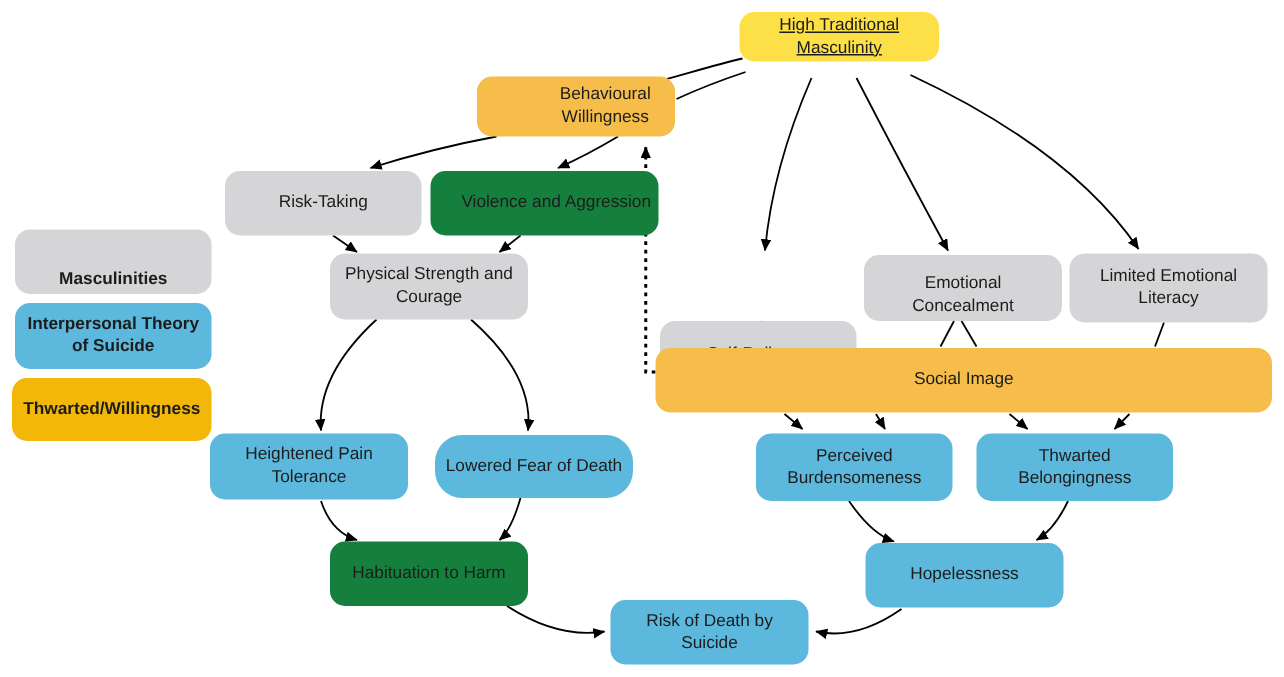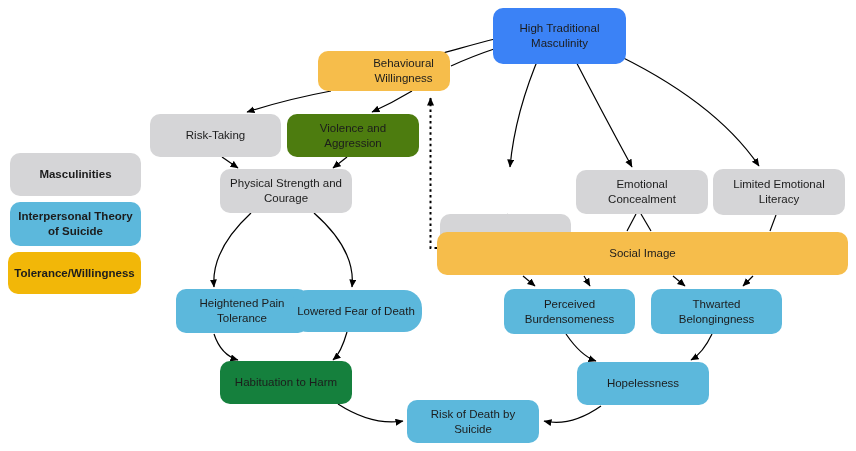--- a/index.html
+++ b/index.html
@@ -78,58 +78,58 @@
     <path class="edge" d="M 584 276 L 590 286" marker-end="url(#arrow)"></path>
     <path class="edge" d="M 673 276 L 685 286" marker-end="url(#arrow)"></path>
     <path class="edge" d="M 753 276 L 743 286" marker-end="url(#arrow)"></path>
 
     <path class="edge" d="M 566 334 Q 581 356 596 361" marker-end="url(#arrow)"></path>
     <path class="edge" d="M 712 334 Q 703 353 691 360" marker-end="url(#arrow)"></path>
 
     <path class="edge dashed" d="M 437 248 L 430.5 248 L 430.5 98" marker-end="url(#arrow)"></path>
   </svg>
 
-  <div class="node legend-box" style="left: 10px; top: 153px; width: 131px; height: 43px; background: rgb(213, 213, 215);">
+  <div class="node legend-box" style="left: 10px; top: 153px; width: 131px; height: 43px; background: rgb(213, 213, 215); align-items: flex-end;">
     <span>Masculinities</span>
   </div>
   <div class="node legend-box" style="left: 10px; top: 202px; width: 131px; height: 44px; background: rgb(92, 184, 220);">
     <span>Interpersonal Theory of Suicide</span>
   </div>
   <div class="node legend-box" style="left: 8px; top: 252px; width: 133px; height: 42px; background: rgb(242, 183, 8);">
-    <span>Tolerance/Willingness</span>
+    <span>Thwarted/Willingness</span>
   </div>
 
-  <div class="node" style="left: 493px; top: 8px; width: 133px; height: 56px; background: #3b82f6;">
+  <div class="node" style="left: 493px; top: 8px; width: 133px; height: 33px; background: #fde047; text-decoration: underline;">
     <span>High Traditional Masculinity</span>
   </div>
   <div class="node" style="left: 318px; top: 51px; width: 132px; height: 40px; background: rgb(246, 189, 75); padding-left: 44px;">
     <span>Behavioural Willingness</span>
   </div>
   <div class="node" style="left: 150px; top: 114px; width: 131px; height: 43px; background: rgb(213, 213, 215);">
     <span>Risk-Taking</span>
   </div>
-  <div class="node" style="left: 287px; top: 114px; width: 132px; height: 43px; background: #4d7c0f; justify-content: flex-end;">
+  <div class="node" style="left: 287px; top: 114px; width: 152px; height: 43px; background: #15803d; justify-content: flex-end;">
     <span>Violence and Aggression</span>
   </div>
   <div class="node" style="left: 220px; top: 169px; width: 132px; height: 44px; background: rgb(213, 213, 215);">
     <span>Physical Strength and Courage</span>
   </div>
   <div class="node" style="left: 440px; top: 170px; width: 131px; height: 44px; background: rgb(213, 213, 215); margin-top: 44px;">
     <span>Self-Reliance</span>
   </div>
-  <div class="node" style="left: 576px; top: 170px; width: 132px; height: 44px; background: rgb(213, 213, 215);">
+  <div class="node" style="left: 576px; top: 170px; width: 132px; height: 44px; background: rgb(213, 213, 215); align-items: flex-end;">
     <span>Emotional Concealment</span>
   </div>
   <div class="node" style="left: 713px; top: 169px; width: 132px; height: 46px; background: rgb(213, 213, 215);">
     <span>Limited Emotional Literacy</span>
   </div>
   <div class="node" style="left: 437px; top: 232px; width: 411px; height: 43px; background: rgb(246, 189, 75);">
     <span>Social Image</span>
   </div>
-  <div class="node" style="left: 140px; top: 289px; width: 132px; height: 44px; background: rgb(92, 184, 220); margin-left: 36px;">
+  <div class="node" style="left: 140px; top: 289px; width: 132px; height: 44px; background: rgb(92, 184, 220);">
     <span>Heightened Pain Tolerance</span>
   </div>
   <div class="node" style="left: 290px; top: 290px; width: 132px; height: 42px; background: rgb(92, 184, 220); border-radius: 18px;">
     <span>Lowered Fear of Death</span>
   </div>
   <div class="node" style="left: 651px; top: 289px; width: 131px; height: 45px; background: rgb(92, 184, 220);">
     <span>Thwarted Belongingness</span>
   </div>
   <div class="node" style="left: 504px; top: 289px; width: 131px; height: 45px; background: rgb(92, 184, 220);">
     <span>Perceived Burdensomeness</span>

